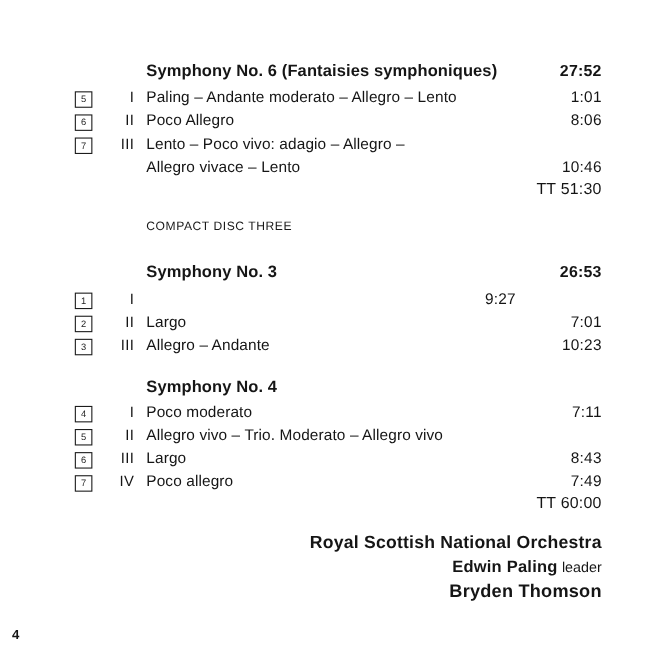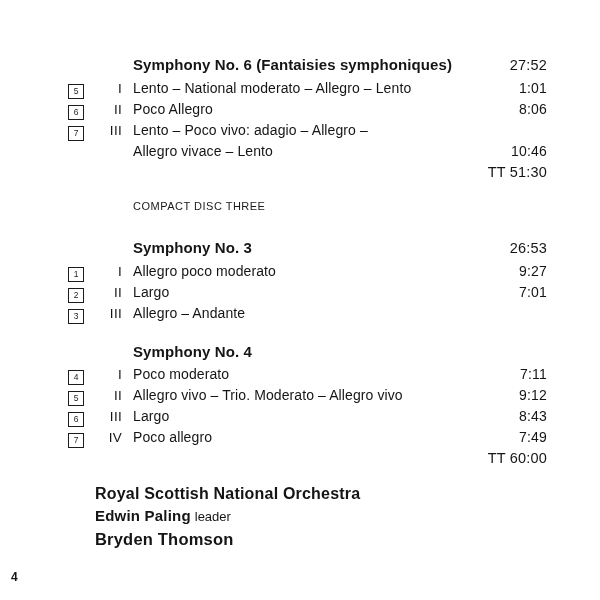--- a/index.html
+++ b/index.html
@@ -32,21 +32,21 @@
     text-align: right;
     padding-right: 11px;
     font-size: 13.5px;
     letter-spacing: 0.3px;
   }
   .title-cell { font-size: 14px; letter-spacing: 0.1px; white-space: nowrap; }
   .time-cell { text-align: right; font-size: 14px; letter-spacing: 0.2px; }
 
   .header-row { line-height: 23px; min-height: 23px; margin-bottom: 1px; }
   .sym-title { font-weight: bold; font-size: 15px; letter-spacing: 0.1px; }
-  .sym-time { font-weight: normal; font-size: 14.5px; }
+  .sym-time { font-weight: bold; font-size: 14.5px; }
 
   .tt-time { font-weight: normal; font-size: 14.5px; }
 
   .track-box {
     display: inline-block;
     width: 14px; height: 13px;
     border: 1px solid #1c1c1c;
     background: #ffffff;
     text-align: center;
     box-sizing: content-box;
@@ -62,21 +62,21 @@
     margin-left: 65px;
     font-size: 11px;
     letter-spacing: 0.5px;
     line-height: 14px;
     margin-bottom: 23px;
     color: #1a1a1a;
   }
 
   .symphony-section + .symphony-section { margin-top: 16px; }
 
-  .credits { margin-left: 27px; margin-top: 14px; }
+  .credits { margin-left: 37px; margin-top: 14px; text-align: right; }
   .credit-line { line-height: 22px; white-space: nowrap; }
   .orchestra { font-weight: bold; font-size: 16px; letter-spacing: 0.2px; }
   .leader-name { font-weight: bold; font-size: 15px; letter-spacing: 0.2px; }
   .leader-role { font-size: 13px; margin-left: 4px; }
   .conductor { font-weight: bold; font-size: 16.5px; letter-spacing: 0.2px; }
 
   .page-number {
     position: absolute;
     left: 11px; top: 570px;
     font-weight: bold;
@@ -98,21 +98,21 @@
       <span class="cell time-cell sym-time">27:52</span>
     </div>
     <div class="rows">
             <div class="row movement-row">
     <span class="cell box-cell">
       <span class="track-box">
         <span class="track-num">5</span>
       </span>
     </span>
     <span class="cell numeral-cell">I</span>
-    <span class="cell title-cell">Lento – National moderato – Allegro – Lento</span>
+    <span class="cell title-cell">Paling – Andante moderato – Allegro – Lento</span>
     <span class="cell time-cell">1:01</span>
   </div>
             <div class="row movement-row">
     <span class="cell box-cell">
       <span class="track-box">
         <span class="track-num">6</span>
       </span>
     </span>
     <span class="cell numeral-cell">II</span>
     <span class="cell title-cell">Poco Allegro</span>
@@ -153,41 +153,41 @@
       <span class="cell time-cell sym-time">26:53</span>
     </div>
     <div class="rows">
             <div class="row movement-row">
     <span class="cell box-cell">
       <span class="track-box">
         <span class="track-num">1</span>
       </span>
     </span>
     <span class="cell numeral-cell">I</span>
-    <span class="cell title-cell">Allegro poco moderato</span>
     <span class="cell time-cell">9:27</span>
   </div>
             <div class="row movement-row">
     <span class="cell box-cell">
       <span class="track-box">
         <span class="track-num">2</span>
       </span>
     </span>
     <span class="cell numeral-cell">II</span>
     <span class="cell title-cell">Largo</span>
     <span class="cell time-cell">7:01</span>
   </div>
             <div class="row movement-row">
     <span class="cell box-cell">
       <span class="track-box">
         <span class="track-num">3</span>
       </span>
     </span>
     <span class="cell numeral-cell">III</span>
     <span class="cell title-cell">Allegro – Andante</span>
+    <span class="cell time-cell">10:23</span>
   </div>
           </div>
 
   </section>
         <section class="symphony-section">
 
     <div class="row header-row">
       <span class="cell box-cell"></span>
       <span class="cell numeral-cell"></span>
       <span class="cell title-cell sym-title">Symphony No. 4</span>
@@ -204,21 +204,20 @@
     <span class="cell time-cell">7:11</span>
   </div>
             <div class="row movement-row">
     <span class="cell box-cell">
       <span class="track-box">
         <span class="track-num">5</span>
       </span>
     </span>
     <span class="cell numeral-cell">II</span>
     <span class="cell title-cell">Allegro vivo – Trio. Moderato – Allegro vivo</span>
-    <span class="cell time-cell">9:12</span>
   </div>
             <div class="row movement-row">
     <span class="cell box-cell">
       <span class="track-box">
         <span class="track-num">6</span>
       </span>
     </span>
     <span class="cell numeral-cell">III</span>
     <span class="cell title-cell">Largo</span>
     <span class="cell time-cell">8:43</span>

